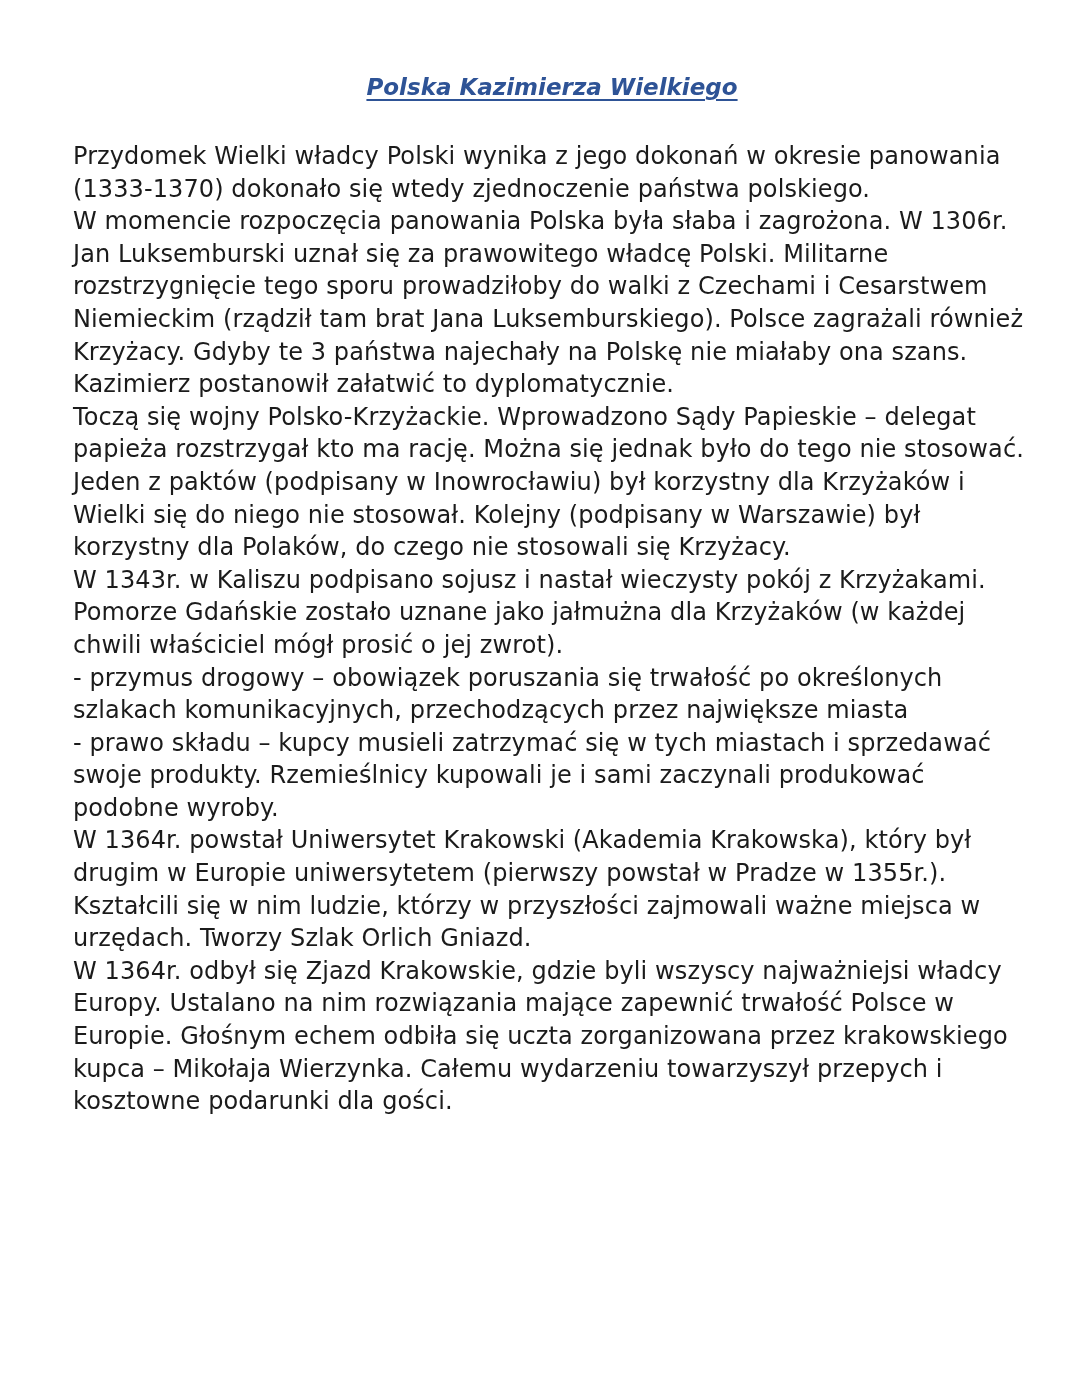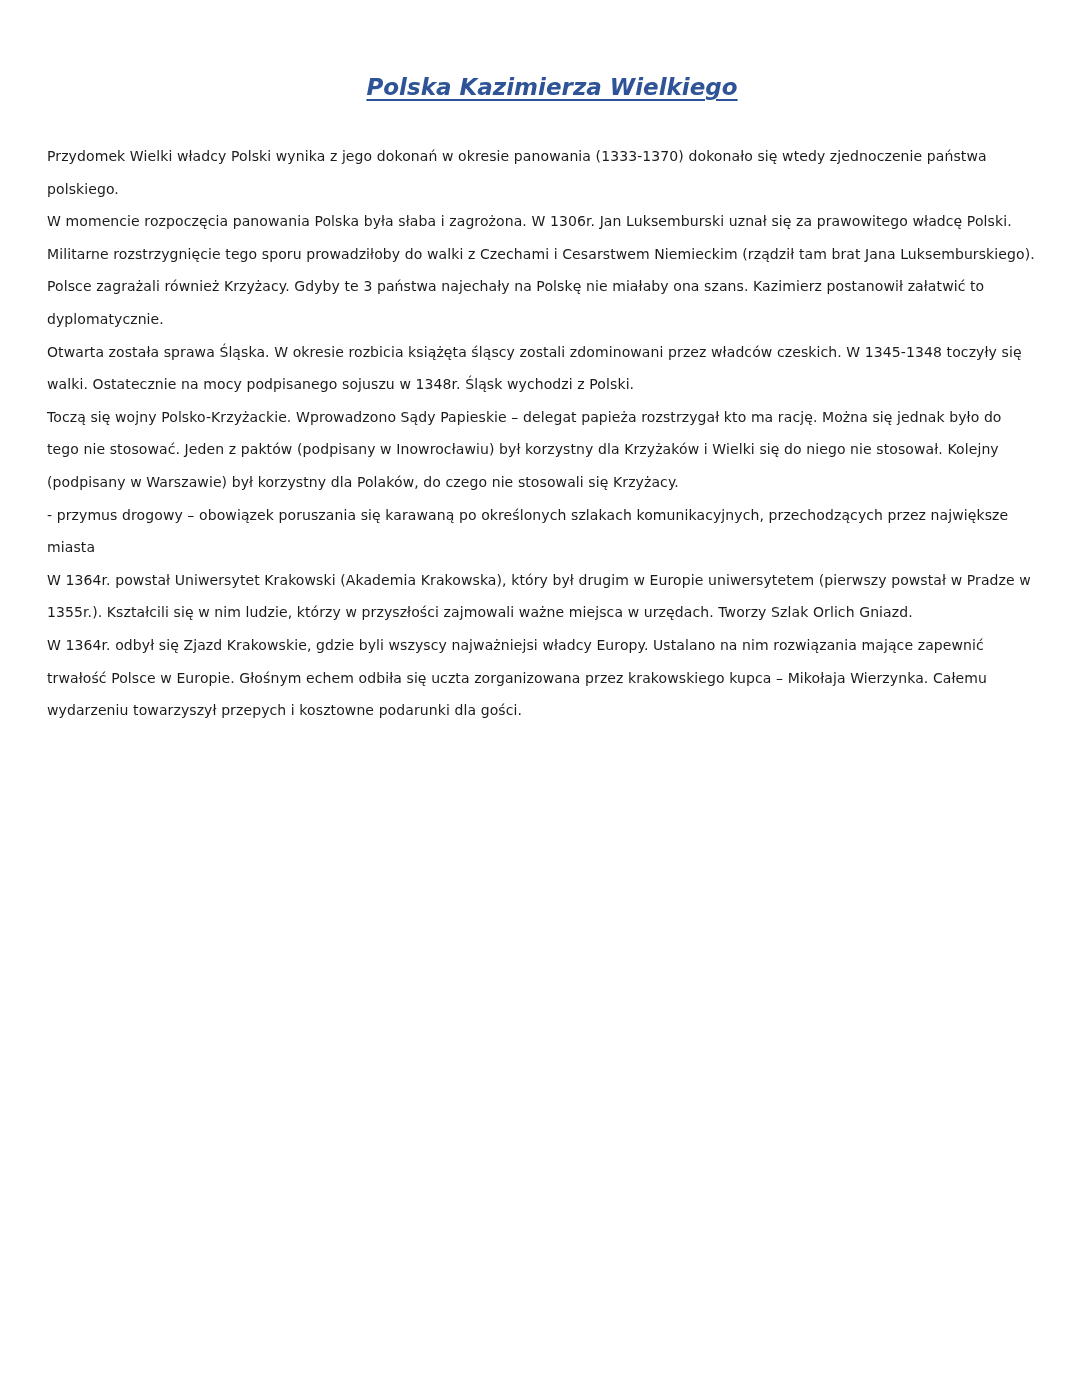--- a/index.html
+++ b/index.html
@@ -23,41 +23,42 @@
     font-style: italic;
     color: #2e5396;
     padding-left: 24px;
   }
   .doc-title .title-text {
     text-decoration: underline;
     text-underline-offset: 4px;
     text-decoration-thickness: 1.5px;
   }
   .doc-body {
-    margin: 40px 45px 0 47px;
+    margin: 40px 45px 0 73px;
     max-width: 988px;
     color: #1b1b1b;
-    font-size: 14px;
+    font-size: 24px;
     line-height: 32.6px;
     letter-spacing: 0.1px;
   }
   .para {
     margin: 0;
     white-space: normal;
   }
 </style>
 </head>
 <body>
 
 <div class="page" style="background: rgb(255, 255, 255);">
   <h1 class="doc-title" style="color: rgb(46, 83, 150);">
     <span class="title-text">Polska Kazimierza Wielkiego</span>
   </h1>
   <div class="doc-body" style="color: rgb(27, 27, 27);">
       <div class="para">Przydomek Wielki władcy Polski wynika z jego dokonań w okresie panowania (1333-1370) dokonało się wtedy zjednoczenie państwa polskiego.</div>
       <div class="para">W momencie rozpoczęcia panowania Polska była słaba i zagrożona. W 1306r. Jan Luksemburski uznał się za prawowitego władcę Polski. Militarne rozstrzygnięcie tego sporu prowadziłoby do walki z Czechami i Cesarstwem Niemieckim (rządził tam brat Jana Luksemburskiego). Polsce zagrażali również Krzyżacy. Gdyby te 3 państwa najechały na Polskę nie miałaby ona szans. Kazimierz postanowił załatwić to dyplomatycznie.</div>
-      <div class="para">Otwarta została sprawa Śląska. W okresie rozbicia książęta śląscy zostali zdominowani przez władców czeskich. W 1345-1348 toczyły się walki. Ostatecznie na mocy podpisanego sojuszu w 1348r. Śląsk wychodzi z Polski.</div>
       <div class="para">Toczą się wojny Polsko-Krzyżackie. Wprowadzono Sądy Papieskie – delegat papieża rozstrzygał kto ma rację. Można się jednak było do tego nie stosować. Jeden z paktów (podpisany w Inowrocławiu) był korzystny dla Krzyżaków i Wielki się do niego nie stosował. Kolejny (podpisany w Warszawie) był korzystny dla Polaków, do czego nie stosowali się Krzyżacy.</div>
-      <div class="para">- przymus drogowy – obowiązek poruszania się karawaną po określonych szlakach komunikacyjnych, przechodzących przez największe miasta</div>
+      <div class="para">W 1343r. w Kaliszu podpisano sojusz i nastał wieczysty pokój z Krzyżakami. Pomorze Gdańskie zostało uznane jako jałmużna dla Krzyżaków (w każdej chwili właściciel mógł prosić o jej zwrot).</div>
+      <div class="para">- przymus drogowy – obowiązek poruszania się trwałość po określonych szlakach komunikacyjnych, przechodzących przez największe miasta</div>
+      <div class="para">- prawo składu – kupcy musieli zatrzymać się w tych miastach i sprzedawać swoje produkty. Rzemieślnicy kupowali je i sami zaczynali produkować podobne wyroby.</div>
       <div class="para">W 1364r. powstał Uniwersytet Krakowski (Akademia Krakowska), który był drugim w Europie uniwersytetem (pierwszy powstał w Pradze w 1355r.). Kształcili się w nim ludzie, którzy w przyszłości zajmowali ważne miejsca w urzędach. Tworzy Szlak Orlich Gniazd.</div>
       <div class="para">W 1364r. odbył się Zjazd Krakowskie, gdzie byli wszyscy najważniejsi władcy Europy. Ustalano na nim rozwiązania mające zapewnić trwałość Polsce w Europie. Głośnym echem odbiła się uczta zorganizowana przez krakowskiego kupca – Mikołaja Wierzynka. Całemu wydarzeniu towarzyszył przepych i kosztowne podarunki dla gości.</div>
     </div>
 </div>
 
 </body></html>

